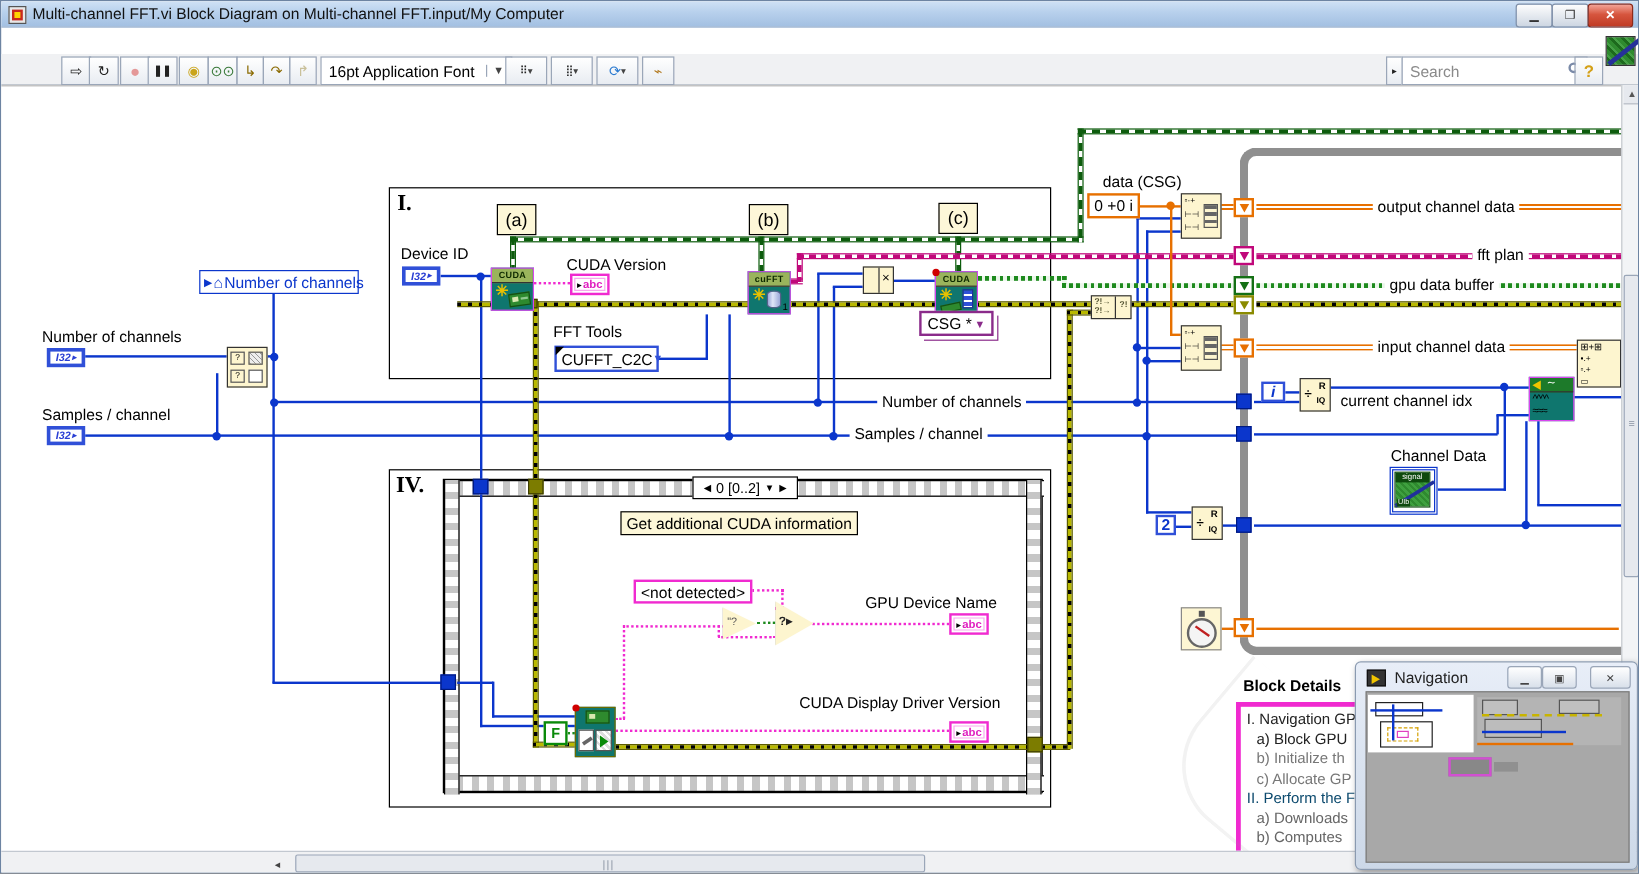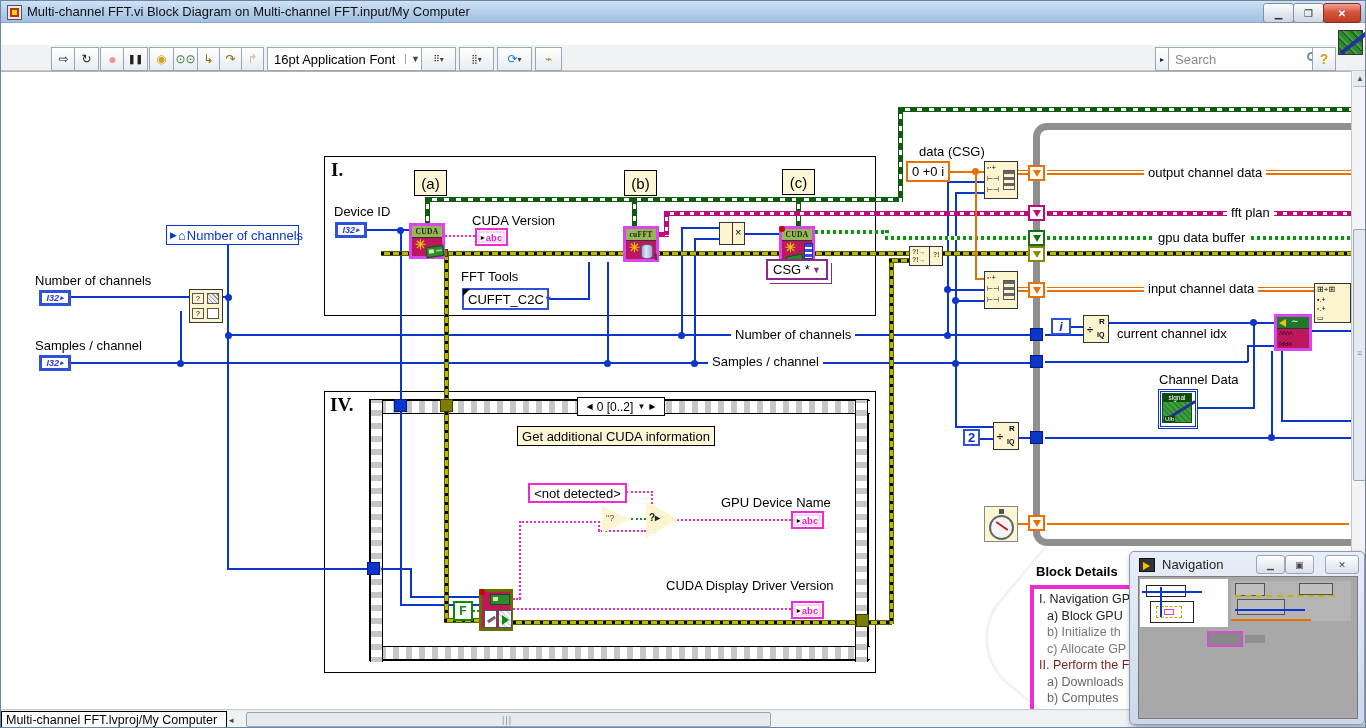--- a/index.html
+++ b/index.html
@@ -55,21 +55,21 @@
   .i32{border:3px solid #3050d8;background:#fff;color:#2a3fd4;font-weight:bold;font-style:italic;font-size:9px;display:flex;align-items:center;justify-content:center;}
   .enum{border:2px solid #3050d8;background:#fff;font-size:13px;display:flex;align-items:center;padding:0 4px;}
   .enum .arr{margin-left:auto;color:#3050d8;font-size:9px;}
   .ring{border:2px solid #8a2b8a;background:#fff;font-size:13px;display:flex;align-items:center;padding:0 5px;box-shadow:3px 3px 0 #fff,4px 4px 0 #8a2b8a;}
   .ring .arr{margin-left:auto;color:#8a2b8a;font-size:9px;}
   .orangebox{border:2.5px solid #e77000;background:#fff;font-size:13px;display:flex;align-items:center;justify-content:center;}
   .pinkbox{border:2px solid #f02ad0;background:#fff;font-size:13px;display:flex;align-items:center;justify-content:center;}
   .abcbox{border:2px solid #f02ad0;background:#fff;display:flex;align-items:center;justify-content:center;box-shadow:inset 0 0 0 1.5px #fff,inset 0 0 0 2.5px #f8a8ee;}
   .abcbox b{color:#e020c0;font-size:9.5px;font-weight:bold;}
   .abcbox s{text-decoration:none;color:#000;font-size:8px;margin-right:1px;}
-  .node{background:#be185d;border:3px solid #d946ef;font-family:Liberation Serif, serif;}
+  .node{background:#0f766e;border:1px solid #d946ef;}
   .nhead{position:absolute;left:0;top:0;right:0;height:11px;background:#9ab45c;border-bottom:1px solid #333;color:#0e2a00;
     font-size:7.5px;font-weight:bold;text-align:center;line-height:11px;letter-spacing:.3px;}
   .star{position:absolute;color:#e8c000;font-size:13px;font-weight:bold;line-height:10px;}
   .creambox{background:#fdf5cf;border:1px solid #333;}
   .locvar{border:1.5px solid #0b36cc;background:#fff;color:#0b36cc;font-size:13px;display:flex;align-items:center;padding:0 3px;white-space:nowrap;}
   .freelabel{background:#fdf7d8;border:1px solid #000;font-size:13px;display:flex;align-items:center;justify-content:center;white-space:nowrap;}
   .caselbl{background:#fff;border:1px solid #000;font-size:12px;display:flex;align-items:center;justify-content:center;gap:4px;}
 
   
   .vscroll{left:1350px;top:70px;width:16px;height:638px;background:#f2f4f6;border-left:1px solid #c4c8cc;}
@@ -533,38 +533,35 @@
   </div>
 
   <span class="lbl" style="left:1035px;top:563px;font-weight:bold;">Block Details</span>
   <div class="d" style="left:1029px;top:584px;width:4px;height:124px;background:#f02ad0;"></div>
   <div class="d" style="left:1029px;top:584px;width:99px;height:4px;background:#f02ad0;"></div>
   <div class="d" style="left:1038px;top:590px;width:90px;height:118px;overflow:hidden;">
     <div class="bd-line">I. Navigation GPU</div>
     <div class="bd-line indent">a) Block GPU</div>
     <div class="bd-line indent" style="color:#777;">b) Initialize th</div>
     <div class="bd-line indent" style="color:#777;">c) Allocate GP</div>
-    <div class="bd-line" style="color:#7f1d1d;">II. Perform the F</div>
+    <div class="bd-line" style="color:#0c4a6e;">II. Perform the F</div>
     <div class="bd-line indent" style="color:#666;">a) Downloads</div>
     <div class="bd-line indent" style="color:#666;">b) Computes</div>
   </div>
   <div class="d" style="left:985px;top:575px;width:140px;height:130px;opacity:.12;border-left:3px solid #999;border-bottom:3px solid #999;transform:rotate(40deg);border-radius:0 0 0 60px;"></div>
 
   <div class="d vscroll">
     <div class="d" style="left:1px;top:0;width:14px;height:16px;background:#e6e9ee;border-bottom:1px solid #b8bec6;text-align:center;font-size:8px;color:#555;line-height:16px;">▲</div>
     <div class="d sthumb" style="left:1px;top:158px;width:13px;height:252px;">
       <div class="grip" style="position:absolute;left:3px;top:118px;">≡</div>
     </div>
     <div class="d" style="left:1px;bottom:0;width:14px;height:16px;background:#e6e9ee;border-top:1px solid #b8bec6;text-align:center;font-size:8px;color:#555;line-height:16px;">▼</div>
   </div>
 
   <div class="d statusbar">
-    <div class="d" style="left:0;top:1px;width:226px;height:18px;background:#fff;border:1px solid #000;font-size:12.5px;line-height:17px;padding-left:4px;white-space:nowrap;overflow:hidden;">
-      <span>Multi-channel FFT.lvproj/My Computer</span>
-    </div>
     <div class="d" style="left:228px;top:5px;font-size:9px;color:#444;">◂</div>
     <div class="d sthumb" style="left:245px;top:2px;width:525px;height:15px;">
       <div class="grip" style="position:absolute;left:255px;top:2px;">|||</div>
     </div>
   </div>
 
   <div class="d navwin">
     <div class="d" style="left:9px;top:6px;width:16px;height:14px;background:#333;border:1px solid #111;">
       <div class="d" style="left:3px;top:3px;width:0;height:0;border-left:7px solid #f0c400;border-top:4px solid transparent;border-bottom:4px solid transparent;"></div>
     </div>

